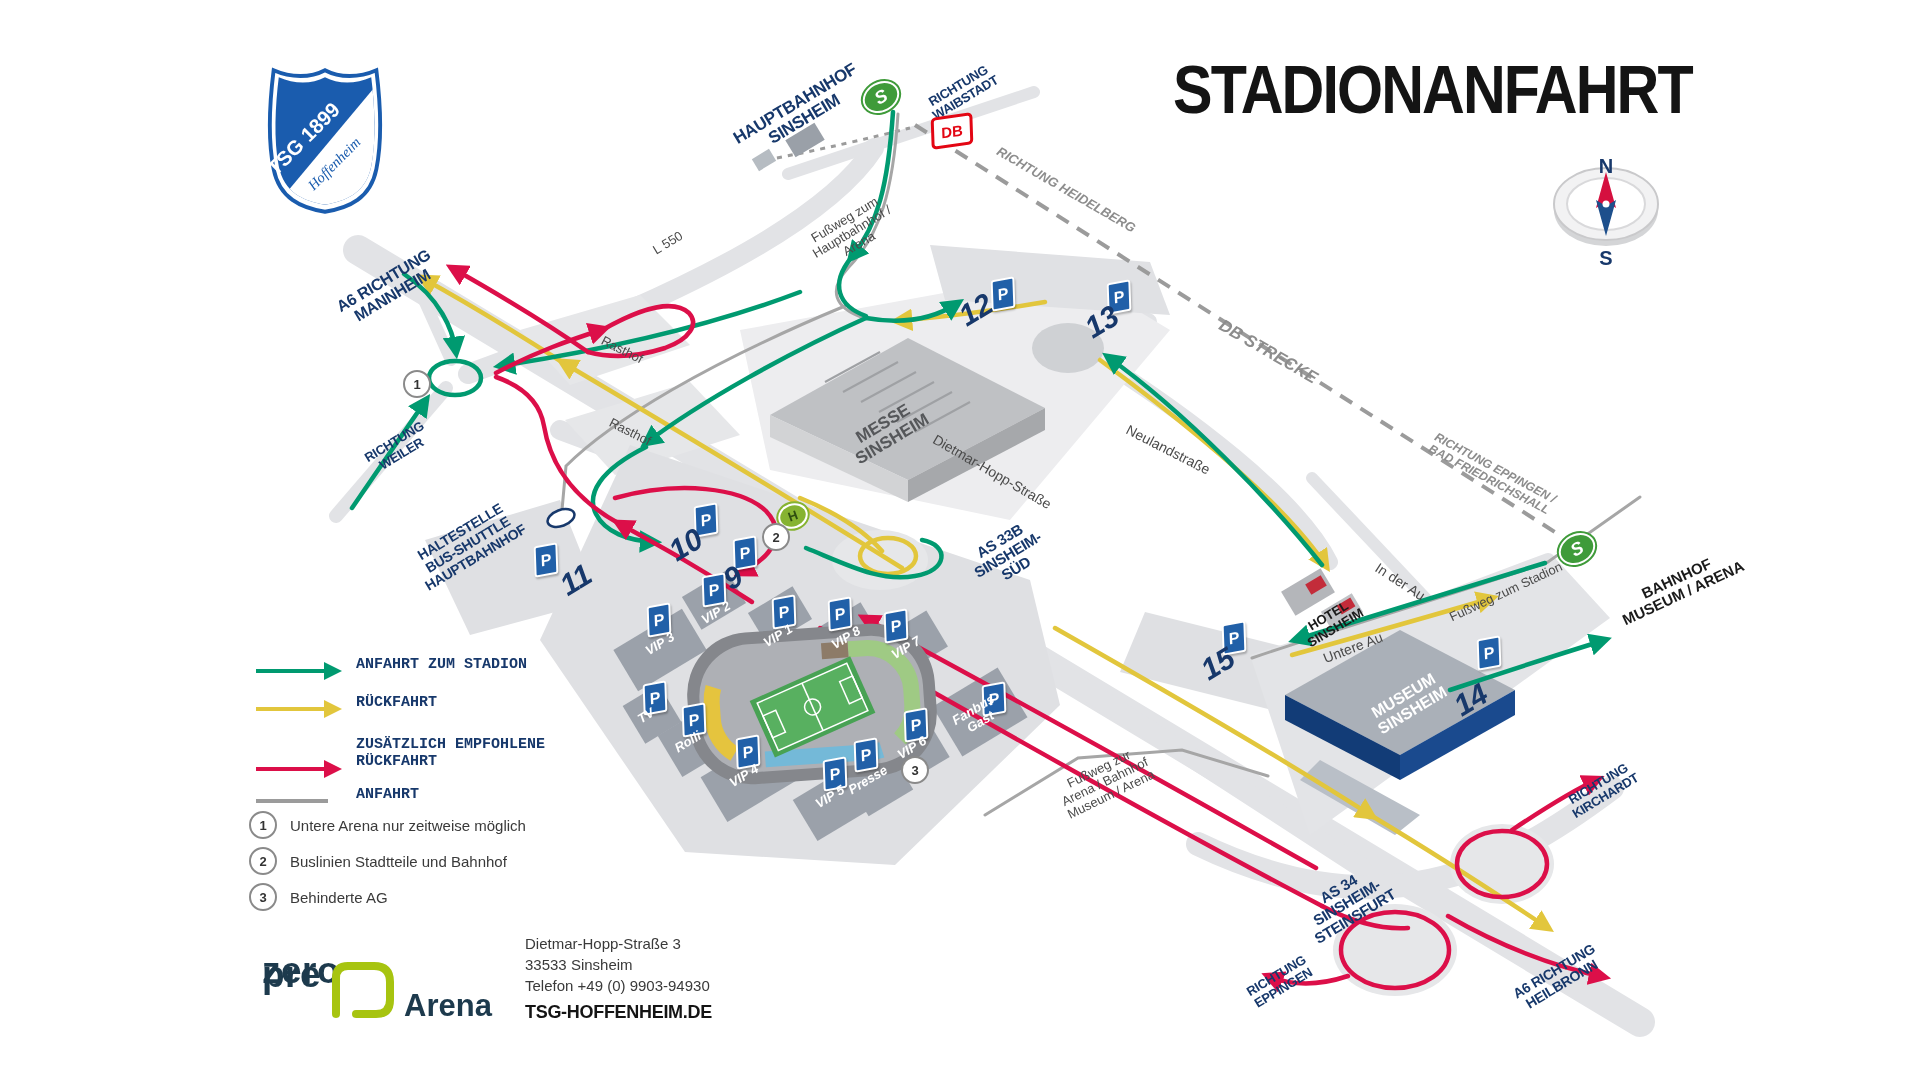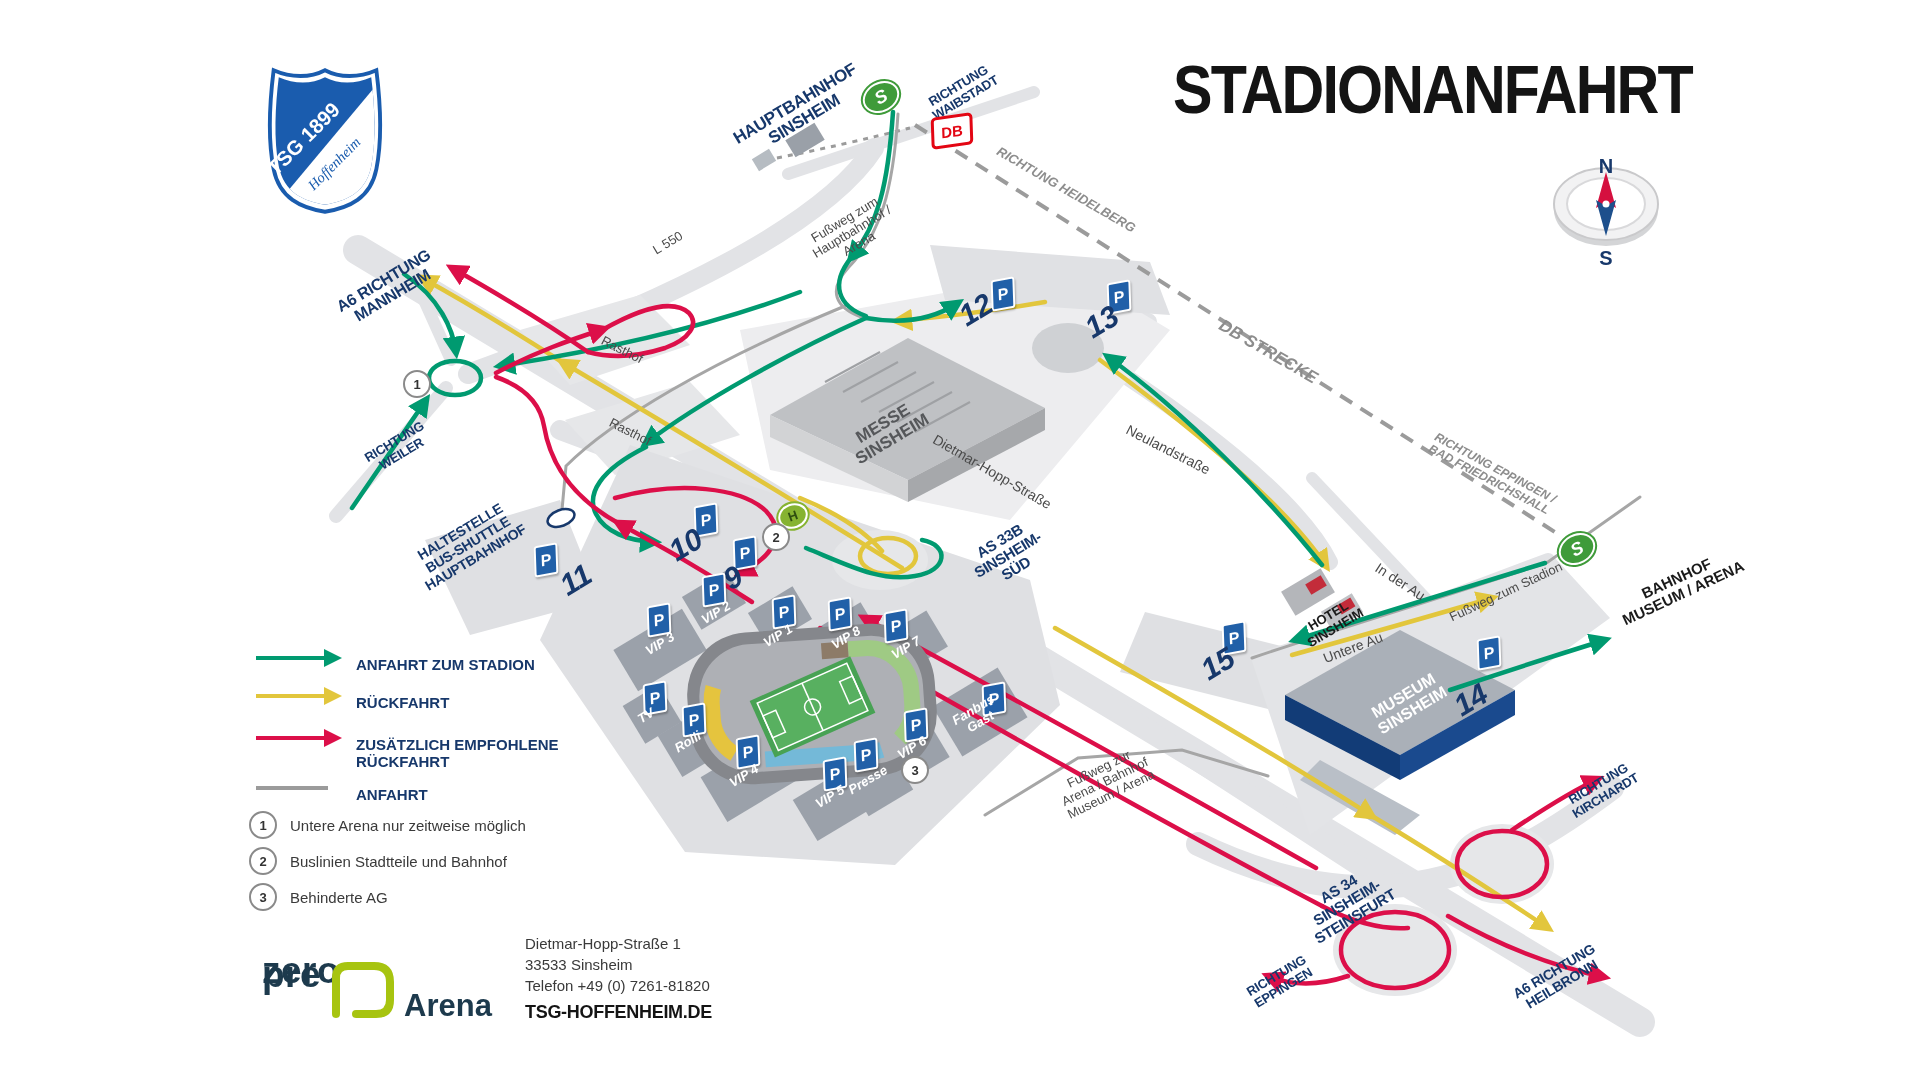--- a/index.html
+++ b/index.html
@@ -30,21 +30,21 @@
   .dblogo{position:absolute;width:36px;height:26px;border:3px solid #e30613;border-radius:5px;
           color:#e30613;font-weight:800;font-size:15px;display:flex;align-items:center;
           justify-content:center;background:#fff;transform:translate(-50%,-50%) rotate(-8deg) skewX(-6deg);}
   .bus-h{position:absolute;width:26px;height:21px;border-radius:50%;background:#86b331;
          border:2px solid #fff;box-shadow:0 0 0 2px #86b331;color:#2e4d10;font-weight:800;
          font-size:13px;display:flex;align-items:center;justify-content:center;
          transform:translate(-50%,-50%) rotate(-20deg);}
   .title{position:absolute;right:228px;top:50px;font-size:63px;font-weight:900;color:#141414;
          letter-spacing:-2px;transform:scale(0.94,1.08);transform-origin:right top;}
   
-  .leg-row{position:absolute;display:flex;align-items:flex-start;}
+  .leg-row{position:absolute;display:flex;align-items:flex-end;font-family:Liberation Mono, monospace;}
   .leg-swatch{position:relative;width:72px;height:4px;}
   .leg-arrow{position:absolute;right:-14px;top:-7px;width:0;height:0;
              border-top:9px solid transparent;border-bottom:9px solid transparent;
              border-left:18px solid #000;}
   .leg-text{margin-left:28px;color:#17386b;font-weight:800;font-size:15px;
             white-space:pre-line;line-height:1.15;}
   .note-text{position:absolute;color:#3a3a3a;font-size:15px;}
   .addr{position:absolute;color:#3a3a3a;font-size:15px;}
   .web{position:absolute;color:#141414;font-weight:800;font-size:18px;letter-spacing:-0.3px;}
   .pz{position:absolute;color:#1d3a4d;font-weight:800;font-size:37px;line-height:0.72;
@@ -380,18 +380,18 @@
     <div class="circled" style="left:263px;top:897px">3</div>
     <div class="note-text" style="left:290px;top:889px">Behinderte AG</div>
   </div>
 
   <div class="pz" style="left:262px;top:962px">pre</div>
   <div class="pz" style="left:262px;top:958px">zero</div>
   <svg width="72" height="60" style="position:absolute;left:326px;top:958px" viewBox="0 0 72 60">
     <path d="M10,56 L10,20 Q10,8 22,8 L48,8 Q64,8 64,24 L64,42 Q64,56 50,56 L30,56" fill="none" stroke="#a7c410" stroke-width="8" stroke-linecap="round"></path>
   </svg>
   <div class="arena" style="left:404px;top:988px">Arena</div>
-  <div class="addr" style="left:525px;top:935px">Dietmar-Hopp-Straße 1</div>
+  <div class="addr" style="left:525px;top:935px">Dietmar-Hopp-Straße 3</div>
   <div class="addr" style="left:525px;top:956px">33533 Sinsheim</div>
-  <div class="addr" style="left:525px;top:977px">Telefon +49 (0) 7261-81820</div>
+  <div class="addr" style="left:525px;top:977px">Telefon +49 (0) 9903-94930</div>
   <div class="web" style="left:525px;top:1002px">TSG-HOFFENHEIM.DE</div>
 
 </div>
 
 </body></html>

